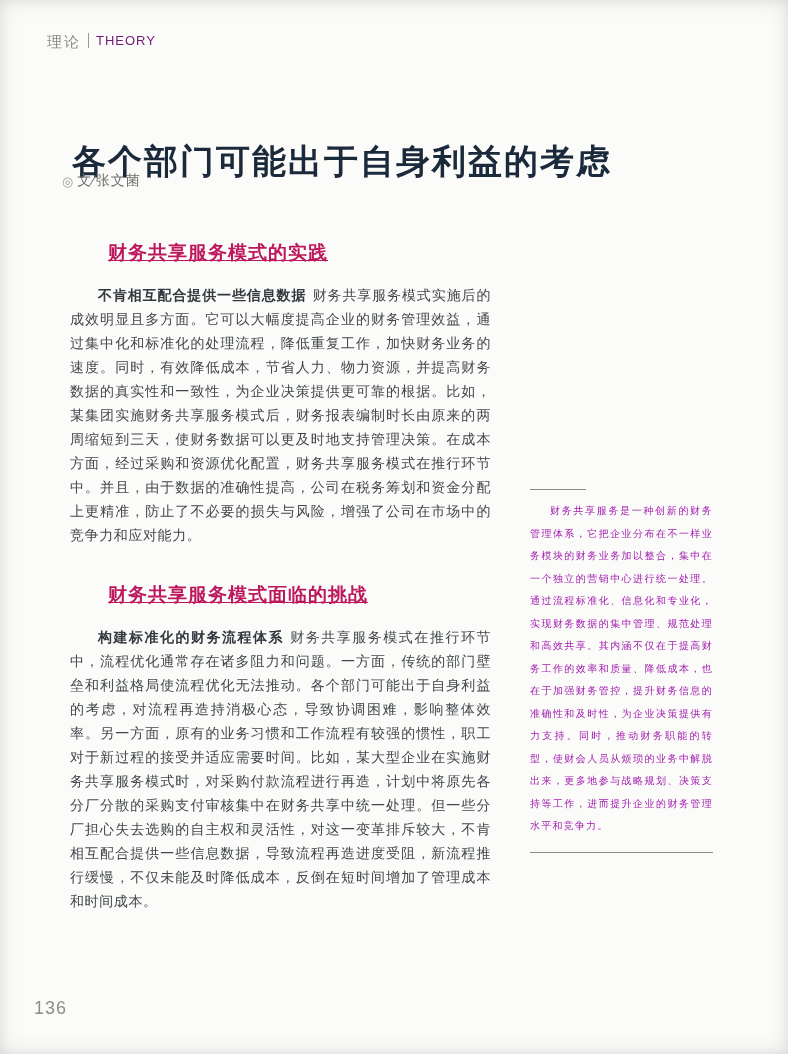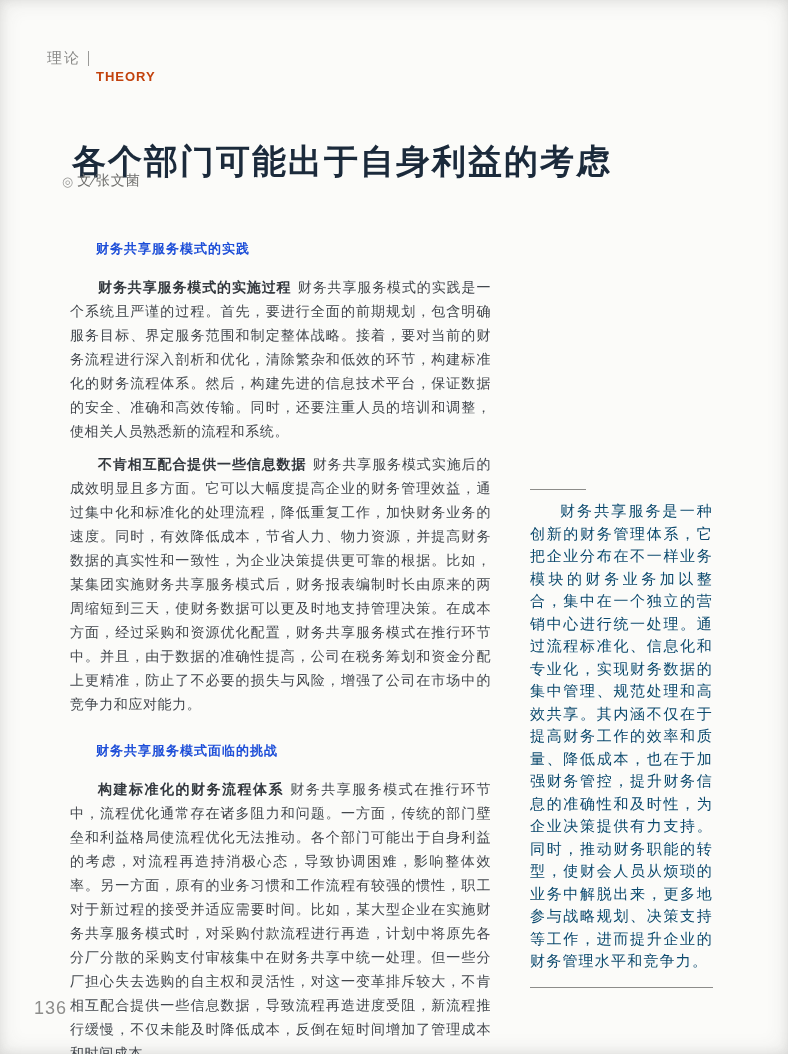--- a/index.html
+++ b/index.html
@@ -12,26 +12,26 @@
     box-shadow: inset 0 0 22px rgba(60,60,55,0.12);
   }
   .scan-edge{
     position:absolute;inset:0;pointer-events:none;
     box-shadow: inset 0 0 10px rgba(80,80,75,0.10);
   }
 
   
   .kicker{
     position:absolute;left:47px;top:33px;
-    display:flex;align-items:center;gap:7px;
+    display:flex;align-items:flex-start;gap:7px;
     font-size:15px;
   }
   .kicker .cn{color:#8a8a88;letter-spacing:2px;}
   .kicker .bar{width:1px;height:15px;background:#9a9a98;}
-  .kicker .en{color:#c2410c;font-weight:bold;font-size:13px;letter-spacing:1px;margin-top:36px;}
+  .kicker .en{color:#701a75;font-weight:normal;font-size:13px;letter-spacing:1px;}
 
   
   .title{
     position:absolute;left:72px;top:116px;
     font-size:34px;font-weight:bold;color:#1b2a3b;
     letter-spacing:2px;
     font-family:"Liberation Sans", sans-serif;
   }
   .byline{
     position:absolute;left:62px;top:172px;
@@ -39,27 +39,28 @@
     display:flex;align-items:center;gap:3px;
   }
   .byline .ring{color:#9a9a98;font-size:13px;}
 
   
   .main-col{
     position:absolute;left:70px;top:240px;width:421px;
     color:#42474d;
   }
   .sec-heading{
-    font-size:13px;font-weight:bold;color:#1d4ed8;
+    font-size:19px;font-weight:bold;color:#be185d;
     letter-spacing:1px;
     padding-left:2em;
     margin:0 0 17px 0;
     font-family:"Liberation Sans", sans-serif;
+    text-decoration:underline;
   }
-  .sec-heading.second{margin-top:26px;}
+  .sec-heading.second{margin-top:35px;}
   .para{
     font-family:"DejaVu Serif", serif;
     font-size:14px;line-height:24px;
     text-align:justify;text-indent:2em;
     letter-spacing:0.6px;
     margin:0 0 9px 0;
   }
   .para .lead{
     font-weight:bold;color:#33383e;
     font-family:"Liberation Sans", sans-serif;
@@ -68,22 +69,22 @@
 
   
   .sidebar{
     position:absolute;left:530px;top:489px;width:183px;
   }
   .sidebar .rule-top{
     width:56px;border:0;border-top:1.5px solid #8c8c8a;margin:0 0 10px 0;
   }
   .sidebar .quote{
     font-family:"DejaVu Serif", serif;
-    font-size:15px;line-height:22.5px;
-    color:#0c4a6e;
+    font-size:10px;line-height:22.5px;
+    color:#a21caf;
     text-align:justify;text-indent:2em;
     letter-spacing:1.2px;
     margin:0;
   }
   .sidebar .rule-bottom{
     width:100%;border:0;border-top:1.5px solid #8c8c8a;margin:14px 0 0 0;
   }
 
   
   .folio{
@@ -106,21 +107,20 @@
 
 <div class="byline">
   <span class="ring">◎</span>
   <span>文∕张文菌</span>
 </div>
 
 <div class="main-col">
 
   <h2 class="sec-heading">财务共享服务模式的实践</h2>
 
-  <p class="para"><span class="lead">财务共享服务模式的实施过程</span><span>财务共享服务模式的实践是一个系统且严谨的过程。首先，要进行全面的前期规划，包含明确服务目标、界定服务范围和制定整体战略。接着，要对当前的财务流程进行深入剖析和优化，清除繁杂和低效的环节，构建标准化的财务流程体系。然后，构建先进的信息技术平台，保证数据的安全、准确和高效传输。同时，还要注重人员的培训和调整，使相关人员熟悉新的流程和系统。</span></p>
 
   <p class="para"><span class="lead">不肯相互配合提供一些信息数据</span><span>财务共享服务模式实施后的成效明显且多方面。它可以大幅度提高企业的财务管理效益，通过集中化和标准化的处理流程，降低重复工作，加快财务业务的速度。同时，有效降低成本，节省人力、物力资源，并提高财务数据的真实性和一致性，为企业决策提供更可靠的根据。比如，某集团实施财务共享服务模式后，财务报表编制时长由原来的两周缩短到三天，使财务数据可以更及时地支持管理决策。在成本方面，经过采购和资源优化配置，财务共享服务模式在推行环节中。并且，由于数据的准确性提高，公司在税务筹划和资金分配上更精准，防止了不必要的损失与风险，增强了公司在市场中的竞争力和应对能力。</span></p>
 
   <h2 class="sec-heading second">财务共享服务模式面临的挑战</h2>
 
   <p class="para"><span class="lead">构建标准化的财务流程体系</span><span>财务共享服务模式在推行环节中，流程优化通常存在诸多阻力和问题。一方面，传统的部门壁垒和利益格局使流程优化无法推动。各个部门可能出于自身利益的考虑，对流程再造持消极心态，导致协调困难，影响整体效率。另一方面，原有的业务习惯和工作流程有较强的惯性，职工对于新过程的接受并适应需要时间。比如，某大型企业在实施财务共享服务模式时，对采购付款流程进行再造，计划中将原先各分厂分散的采购支付审核集中在财务共享中统一处理。但一些分厂担心失去选购的自主权和灵活性，对这一变革排斥较大，不肯相互配合提供一些信息数据，导致流程再造进度受阻，新流程推行缓慢，不仅未能及时降低成本，反倒在短时间增加了管理成本和时间成本。</span></p>
 
 </div>
 
 <aside class="sidebar">

